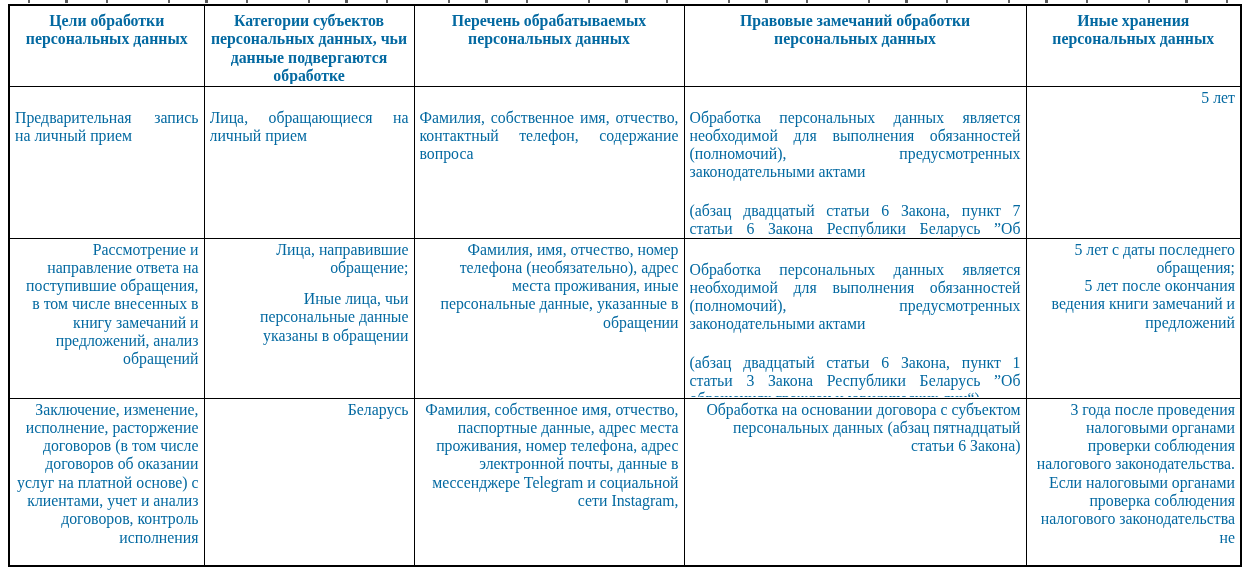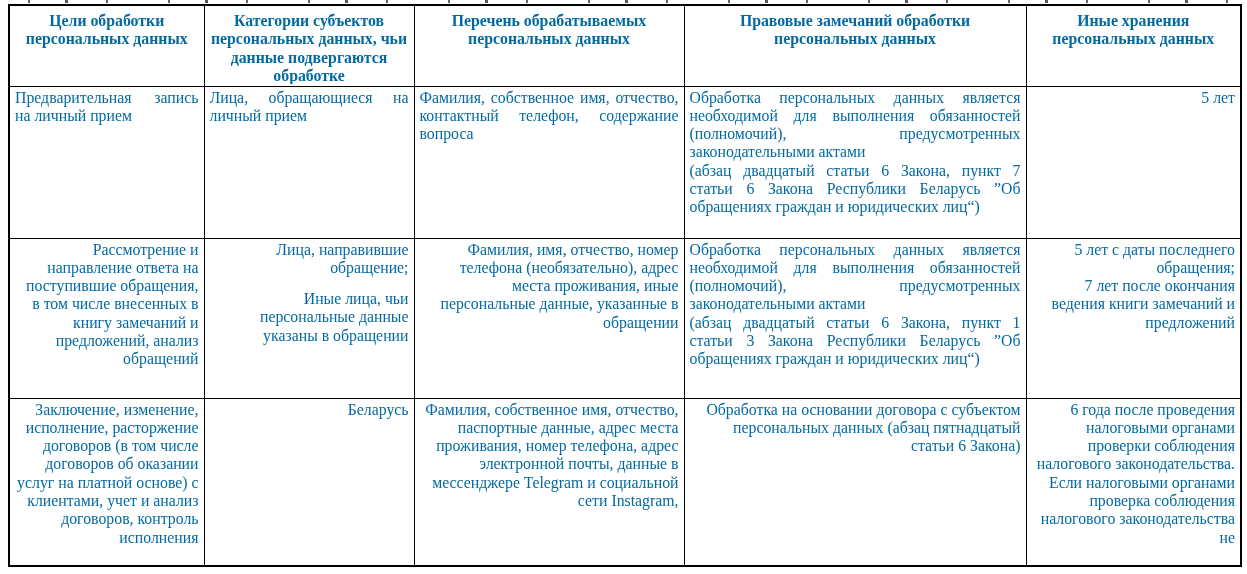--- a/index.html
+++ b/index.html
@@ -54,21 +54,21 @@
   tr.r0   { height: 152px; }
   tr.r1   { height: 160px; }
   tr.r2   { height: 168px; }
   .cin        { overflow: hidden; }
   tr.hdr .cin { max-height: 72px; }
   tr.r0  .cin { max-height: 148px; }
   tr.r1  .cin { max-height: 156px; }
   tr.r2  .cin { max-height: 163px; }
   .para       { margin: 0; }
   .para-gap   { margin-top: 13px; }
-  .justify .para { text-align: justify; }
+  .justify .para { text-align: justify; margin-top: 20px; }
   .left .para    { text-align: right; }
 </style>
 </head>
 <body>
 
 <div class="page">
 
   <div class="clipped-top"></div>
 
   <table class="doc-table">
@@ -148,21 +148,21 @@
         </td>
         <td class="justify">
           <div class="cin">
             <p class="para">Обработка персональных данных является необходимой для выполнения обязанностей (полномочий), предусмотренных законодательными актами</p>
             <p class="para">(абзац двадцатый статьи 6 Закона, пункт 1 статьи 3 Закона Республики Беларусь ”Об обращениях граждан и юридических лиц“)</p>
           </div>
         </td>
         <td class="left">
           <div class="cin">
             <p class="para">5 лет с даты последнего обращения;</p>
-            <p class="para">7 лет после окончания ведения книги замечаний и предложений</p>
+            <p class="para">5 лет после окончания ведения книги замечаний и предложений</p>
           </div>
         </td>
       </tr>
 
       <tr class="r2">
         <td class="left">
           <div class="cin">
               <p class="para">Заключение, изменение, исполнение, расторжение договоров (в том числе договоров об оказании услуг на платной основе) с клиентами, учет и анализ договоров, контроль исполнения</p>
             </div>
         </td>
@@ -176,20 +176,20 @@
               <p class="para">Фамилия, собственное имя, отчество, паспортные данные, адрес места проживания, номер телефона, адрес электронной почты, данные в мессенджере Telegram и социальной сети Instagram,</p>
             </div>
         </td>
         <td class="left">
           <div class="cin">
               <p class="para">Обработка на основании договора с субъектом персональных данных (абзац пятнадцатый статьи 6 Закона)</p>
             </div>
         </td>
         <td class="left">
           <div class="cin">
-              <p class="para">6 года после проведения налоговыми органами проверки соблюдения налогового законодательства. Если налоговыми органами проверка соблюдения налогового законодательства не</p>
+              <p class="para">3 года после проведения налоговыми органами проверки соблюдения налогового законодательства. Если налоговыми органами проверка соблюдения налогового законодательства не</p>
             </div>
         </td>
       </tr>
 
     </tbody>
   </table>
 </div>
 
 </body></html>

